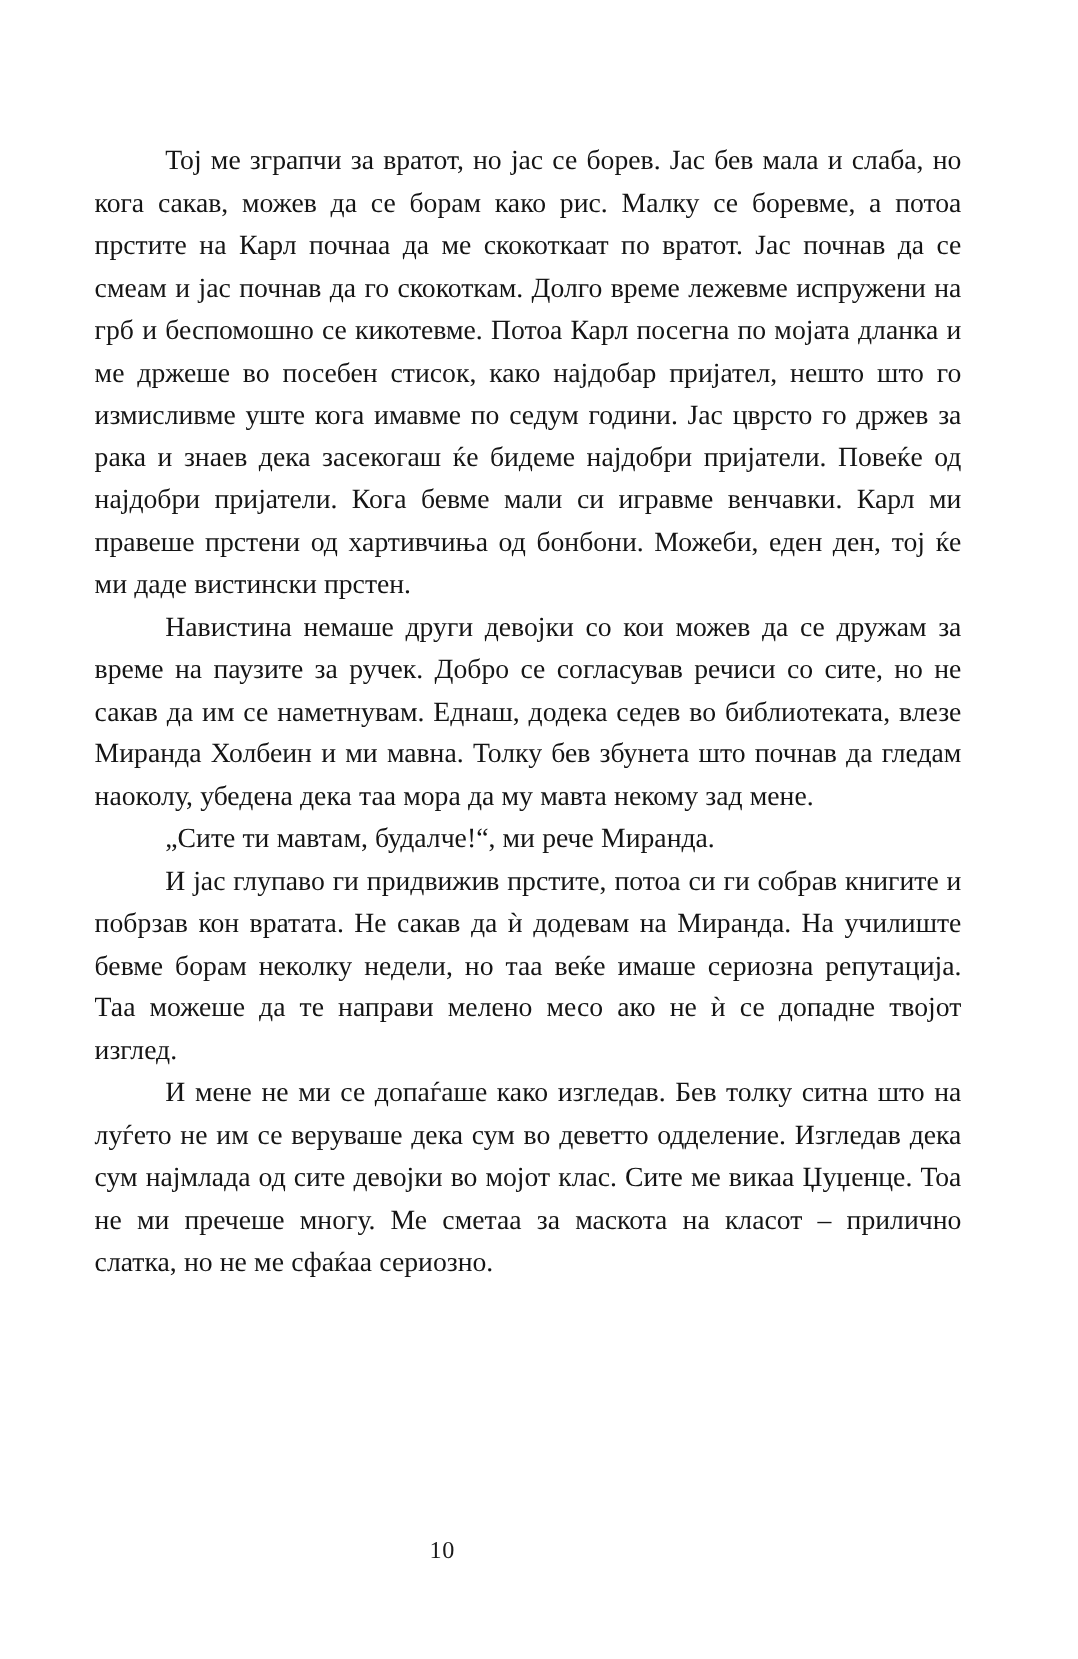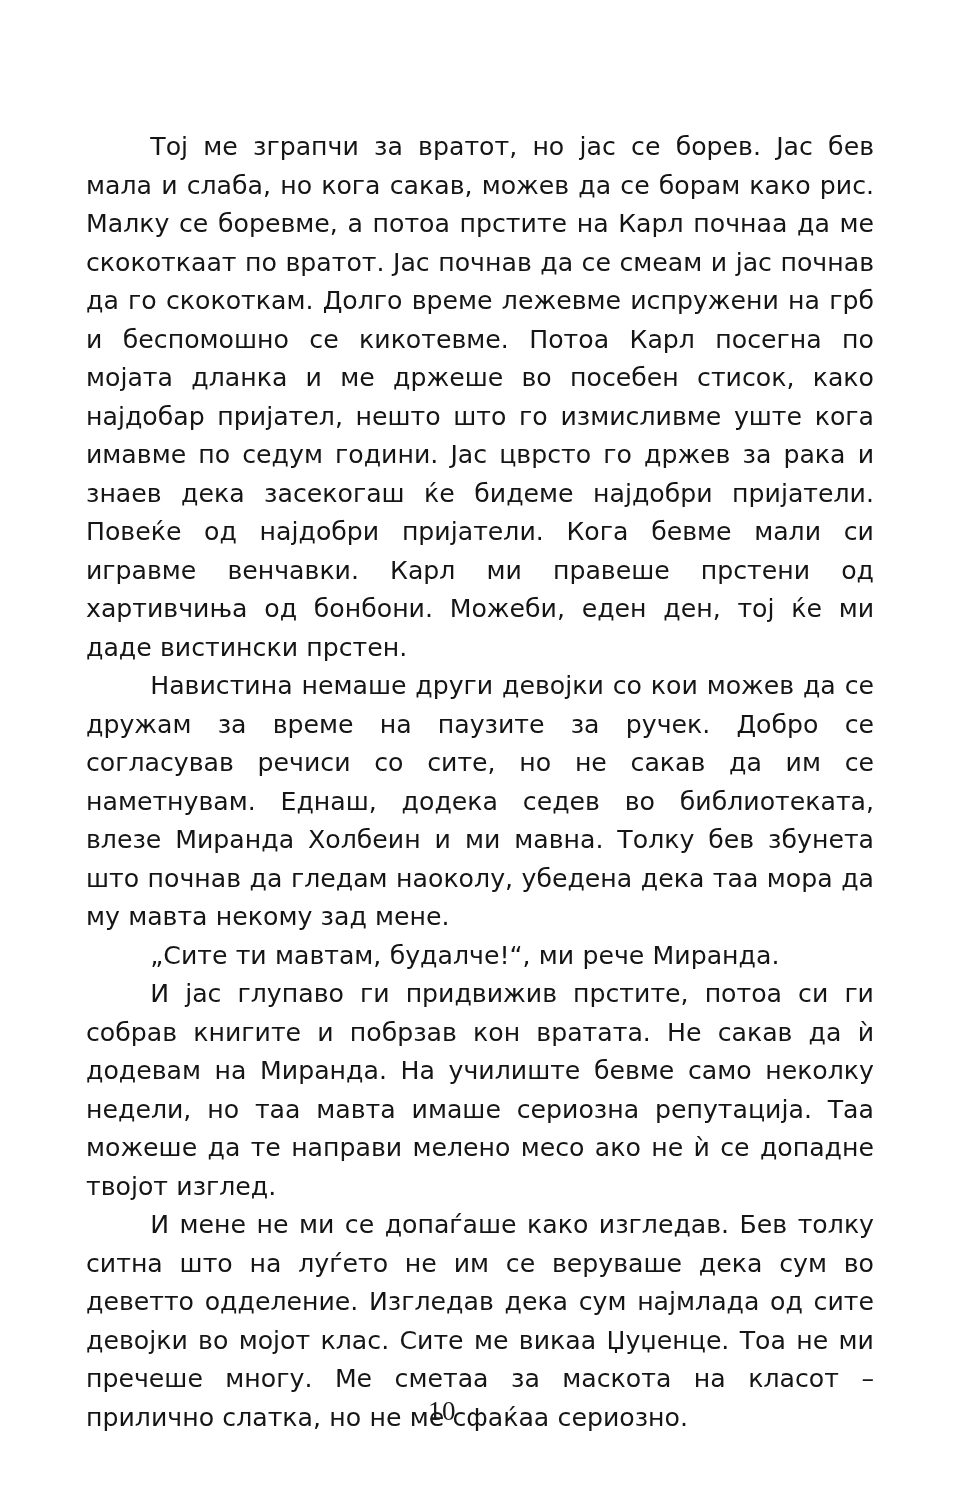--- a/index.html
+++ b/index.html
@@ -32,47 +32,47 @@
   .para {
     margin: 0;
     text-indent: 2.55em;
     text-align: justify;
     font-size: 25.2px;
     line-height: 38.5px;
     color: #151515;
     hyphens: none;
     word-spacing: 0.01em;
     font-weight: 400;
+    font-family: Liberation Serif, serif;
   }
   
   .para:last-child {
     text-align: justify;
   }
   .page-number {
     position: absolute;
     left: 0;
     top: 1396px;
     width: 804px;
     text-align: center;
     font-family: "Liberation Serif", serif;
-    font-size: 27px;
+    font-size: 22px;
     color: #1a1a1a;
     letter-spacing: 0.5px;
-    padding-left: 40px;
   }
 </style>
 </head>
 <body>
 
 <div class="page">
 
   <div class="text-block">
     <p class="para">Тој ме зграпчи за вратот, но јас се борев. Јас бев мала и слаба, но кога сакав, можев да се борам како рис. Малку се боревме, а потоа прстите на Карл почнаа да ме скокоткаат по вратот. Јас почнав да се смеам и јас почнав да го скокоткам. Долго време лежевме испружени на грб и беспомошно се кикотевме. Потоа Карл посегна по мојата дланка и ме држеше во посебен стисок, како најдобар пријател, нешто што го измисливме уште кога имавме по седум години. Јас цврсто го држев за рака и знаев дека засекогаш ќе бидеме најдобри пријатели. Повеќе од најдобри пријатели. Кога бевме мали си игравме венчавки. Карл ми правеше прстени од хартивчиња од бонбони. Можеби, еден ден, тој ќе ми даде вистински прстен.</p>
     <p class="para">Навистина немаше други девојки со кои можев да се дружам за време на паузите за ручек. Добро се согласував речиси со сите, но не сакав да им се наметнувам. Еднаш, додека седев во библиотеката, влезе Миранда Холбеин и ми мавна. Толку бев збунета што почнав да гледам наоколу, убедена дека таа мора да му мавта некому зад мене.</p>
     <p class="para">„Сите ти мавтам, будалче!“, ми рече Миранда.</p>
-    <p class="para">И јас глупаво ги придвижив прстите, потоа си ги собрав книгите и побрзав кон вратата. Не сакав да ѝ додевам на Миранда. На училиште бевме само неколку недели, но таа мавта имаше сериозна репутација. Таа можеше да те направи мелено месо ако не ѝ се допадне твојот изглед.</p>
+    <p class="para">И јас глупаво ги придвижив прстите, потоа си ги собрав книгите и побрзав кон вратата. Не сакав да ѝ додевам на Миранда. На училиште бевме борам неколку недели, но таа веќе имаше сериозна репутација. Таа можеше да те направи мелено месо ако не ѝ се допадне твојот изглед.</p>
     <p class="para">И мене не ми се допаѓаше како изгледав. Бев толку ситна што на луѓето не им се веруваше дека сум во деветто одделение. Изгледав дека сум најмлада од сите девојки во мојот клас. Сите ме викаа Џуџенце. Тоа не ми пречеше многу. Ме сметаа за маскота на класот – прилично слатка, но не ме сфаќаа сериозно.</p>
 
   </div>
 
   <div class="page-number">10</div>
 
 </div>
 
 </body></html>

